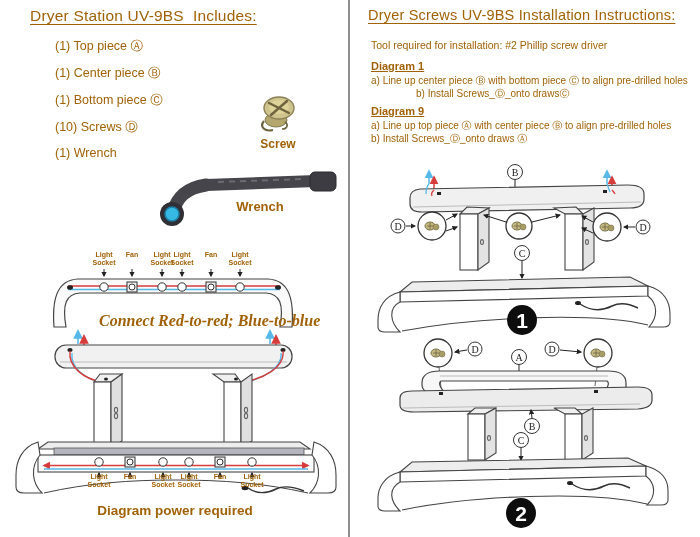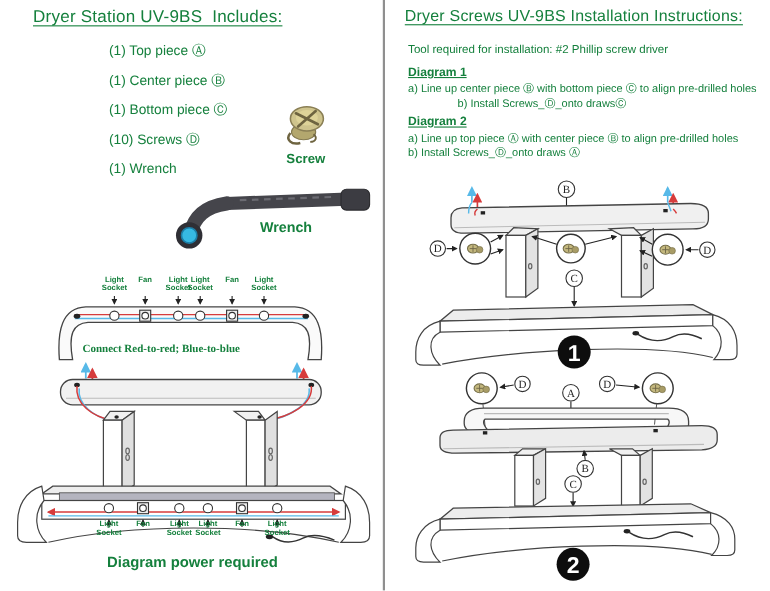--- a/index.html
+++ b/index.html
@@ -1,27 +1,27 @@
 <!DOCTYPE html>
 <html><head>
 <meta charset="utf-8">
 <style>
   html,body{margin:0;padding:0;background:#fff;}
   .page{position:relative;width:700px;height:537px;background:#fff;overflow:hidden;
-        font-family:"Liberation Sans",sans-serif;color:#15803d;}
+        font-family:"Liberation Sans",sans-serif;color:#a16207;}
   .abs{position:absolute;white-space:pre-wrap;}
   .nowrap{white-space:nowrap;}
   .divider{position:absolute;left:348px;top:0;width:2px;height:537px;background:#8f8f8f;}
   .panel-title{font-size:15.5px;letter-spacing:.2px;text-decoration:underline;text-underline-offset:3px;}
-  .part{font-size:12.5px;height:27px;margin-left:44px;}
+  .part{font-size:12.5px;height:27px;}
   .cap{font-weight:bold;text-align:center;}
   .small-label{font-weight:bold;font-size:7px;line-height:1.15;text-align:center;width:34px;}
   .sec-head{font-size:11px;font-weight:bold;text-decoration:underline;}
   .step{font-size:10px;}
-  .wire-note{font-family:"Liberation Serif",serif;font-weight:bold;font-size:10px;}
+  .wire-note{font-family:"Liberation Serif",serif;font-style:italic;font-weight:bold;font-size:16px;margin-left:24px;}
   svg text.circ{font-family:"Liberation Serif",serif;font-size:10px;fill:#222;}
   svg text.num{font-family:"Liberation Sans",sans-serif;font-size:21px;font-weight:bold;fill:#fff;}
 </style>
 </head>
 <body>
 
 <svg width="0" height="0" style="position:absolute">
   <defs>
     <marker id="arrB" viewBox="0 0 10 10" refX="8" refY="5" markerWidth="5.5" markerHeight="5.5" orient="auto-start-reverse">
       <path d="M0,0 L10,5 L0,10 z" fill="#222"></path>
@@ -182,21 +182,21 @@
   </div>
 
   <div>
     <div class="abs panel-title" style="left:368px;top:7px;font-size:14.5px;">Dryer Screws UV-9BS Installation Instructions:</div>
     <div class="abs nowrap" style="left:371px;top:39px;font-size:10.5px;">Tool required for installation:  #2 Phillip screw driver</div>
 
     <div class="abs sec-head" style="left:371px;top:60px;">Diagram 1</div>
     <div class="abs step nowrap" style="left:371px;top:74px;">a) Line up center piece Ⓑ with bottom piece Ⓒ to align pre-drilled holes</div>
     <div class="abs step nowrap" style="left:371px;top:87px;padding-left:45px;">b) Install Screws_Ⓓ_onto drawsⒸ</div>
 
-    <div class="abs sec-head" style="left:371px;top:105px;">Diagram 2</div>
+    <div class="abs sec-head" style="left:371px;top:105px;">Diagram 9</div>
     <div class="abs step nowrap" style="left:371px;top:119px;">a) Line up top piece Ⓐ with center piece Ⓑ to align pre-drilled holes</div>
     <div class="abs step nowrap" style="left:371px;top:132px;text-align:right;">b) Install Screws_Ⓓ_onto draws Ⓐ</div>
 
     <svg class="abs" style="left:360px;top:150px;" width="330" height="188" viewBox="0 0 330 188">
       <g>
         <circle cx="155" cy="22" r="7.5" fill="#fff" stroke="#333"></circle>
         <text class="circ" x="155" y="25.5" text-anchor="middle">B</text>
         <line x1="155" y1="30" x2="155" y2="44" stroke="#222" stroke-width="1"></line>
       </g>
 

